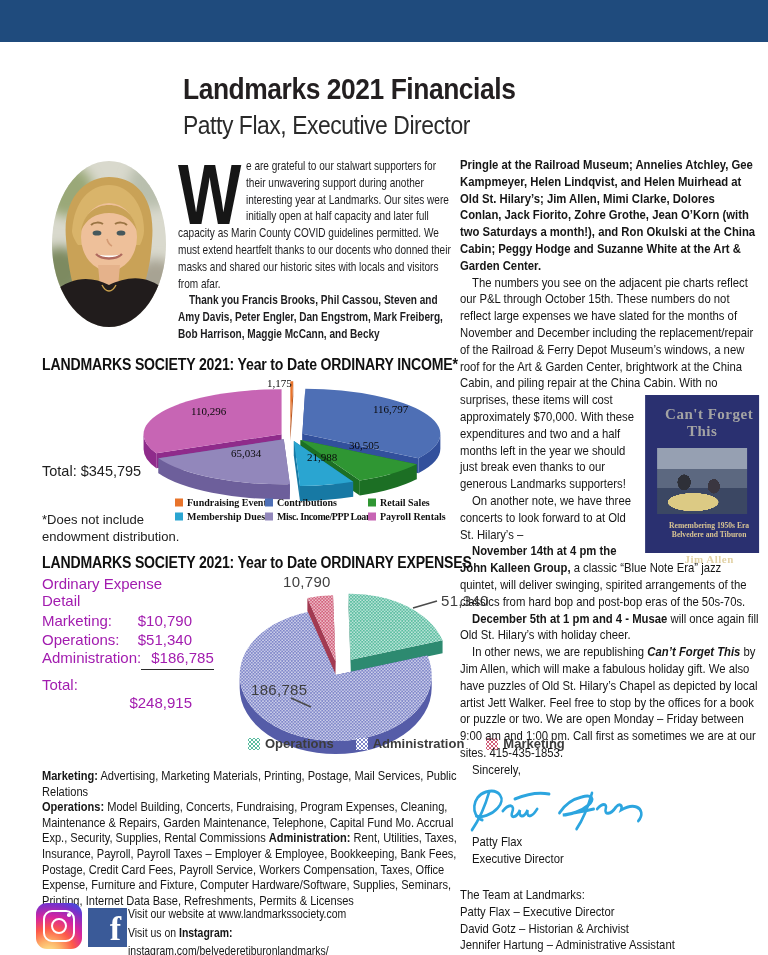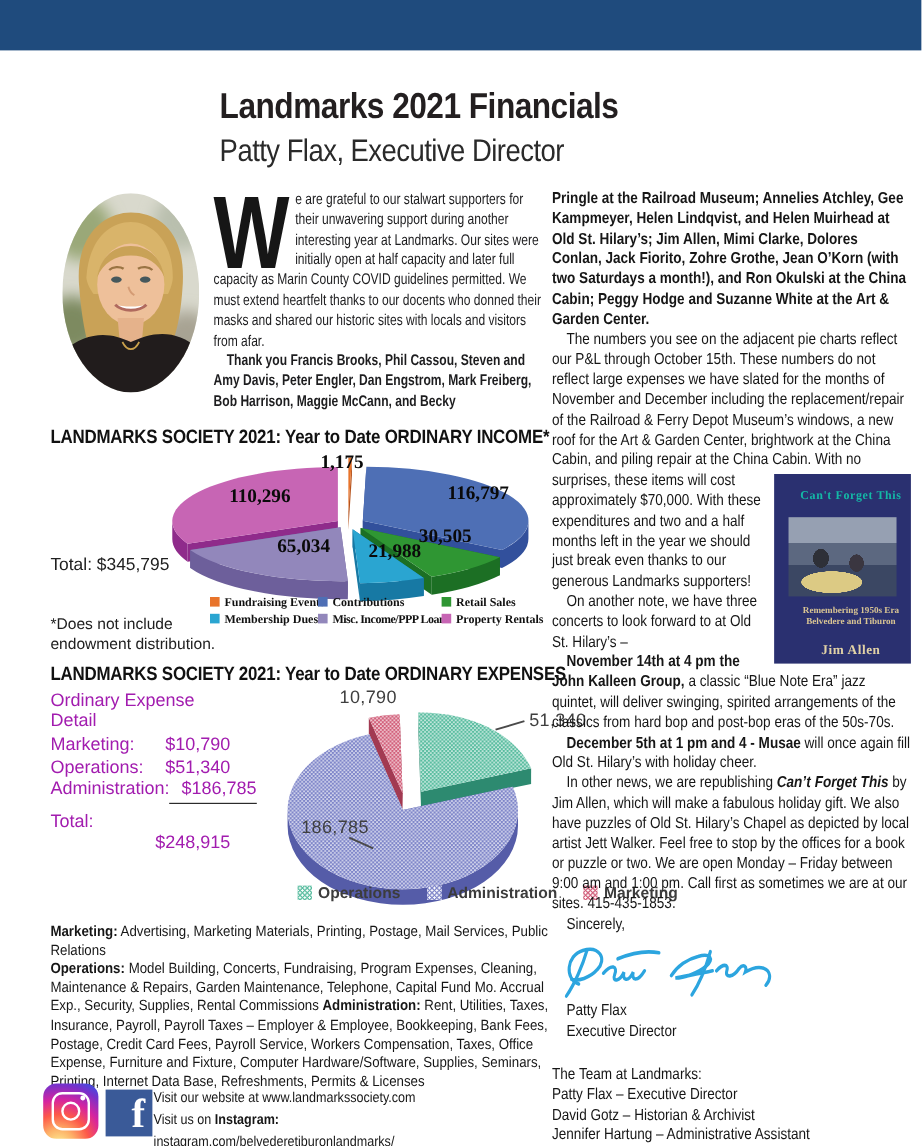--- a/index.html
+++ b/index.html
@@ -21,21 +21,21 @@
            font-size:12.9px; line-height:16.8px; }
   #intro .dropcap { float:left; font-size:86px; line-height:62px; font-weight:bold; margin:5px 6px 0 0; color:#161616; }
   #intro .p2 { font-weight:bold; text-indent:14px; }
 
   .sec-head { font-size:16px; font-weight:bold; color:#111; letter-spacing:-.2px; }
   #inc-head { left:42px; top:356px; }
   #exp-head { left:42px; top:554px; }
 
   #inc-chart { left:145px; top:377px; width:320px; height:128px; }
   #inc-chart svg, #exp-chart svg { overflow:visible; position:absolute; left:0; top:0; }
-  .pie-label { position:absolute; font-family:"Liberation Serif", serif; font-weight:bold; font-size:16px; color:#0a0a0a; white-space:nowrap; }
+  .pie-label { position:absolute; font-family:"Liberation Serif", serif; font-weight:normal; font-size:11px; color:#0a0a0a; white-space:nowrap; }
   #il0{left:122px;top:0px;} #il1{left:228px;top:26px;} #il2{left:204px;top:62px;}
   #il3{left:162px;top:74px;} #il4{left:86px;top:70px;} #il5{left:46px;top:28px;}
 
   #inc-total { left:42px; top:463px; font-size:14.5px; color:#202020; }
   #inc-foot { left:42px; top:511px; font-size:13px; line-height:17px; color:#202020; }
 
   #inc-legend { left:175px; top:497px; display:grid; grid-template-columns:90px 103px 110px; row-gap:3px;
                 font-family:"Liberation Serif", serif; font-weight:bold; font-size:10px; color:#111; }
   #inc-legend .li { white-space:nowrap; }
   #inc-legend .li.tight { letter-spacing:-.4px; }
@@ -74,21 +74,21 @@
 
   #rcol { left:460px; top:157px; width:349px; transform:scaleX(.857); transform-origin:0 0;
           font-size:13.2px; line-height:16.8px; color:#161616; }
   #rcol p { margin:0; }
   #rcol .ind { text-indent:14px; }
   #rcol .names { font-weight:bold; }
   #book { float:right; width:133px; height:158px; margin:3px 0 5px 9px; }
   #book .inner { width:114px; height:158px; transform:scaleX(1.1667); transform-origin:0 0;
                  background:#2a3070; text-align:center; padding-top:11px;
                  font-family:"Liberation Serif", serif; }
-  #book .btitle { color:#14b8a6; font-size:10px; font-weight:bold; letter-spacing:.5px; }
+  #book .btitle { color:#a3a3a3; font-size:15px; font-weight:bold; letter-spacing:.5px; }
   #book .bphoto { width:90px; height:66px; margin:8px auto 7px auto;
     background:
       radial-gradient(42px 15px at 40% 82%, #dcca84 0 60%, rgba(0,0,0,0) 61%),
       radial-gradient(11px 13px at 30% 52%, #2e3038 0 60%, rgba(0,0,0,0) 61%),
       radial-gradient(10px 12px at 63% 58%, #3a3640 0 60%, rgba(0,0,0,0) 61%),
       linear-gradient(#96a0b2 0 32%, #5c6880 32% 60%, #3b4763 60% 100%); }
   #book .bsub { color:#d8c493; font-size:7.6px; line-height:9.5px; font-weight:bold; }
   #book .bauthor { color:#e2d2a6; font-size:11px; font-weight:bold; margin-top:11px; letter-spacing:.5px; }
   #sig { display:block; margin:4px 0 0 6px; }
   .sigline { margin-left:14px; }
@@ -186,21 +186,21 @@
   <div>*Does not include</div>
   <div>endowment distribution.</div>
 </div>
 
 <div id="inc-legend" class="abs">
   <span class="li"><span class="swatch" style="background-color: rgb(232, 116, 43);"></span><span>Fundraising Events</span></span>
   <span class="li"><span class="swatch" style="background-color: rgb(78, 111, 181);"></span><span>Contributions</span></span>
   <span class="li"><span class="swatch" style="background-color: rgb(47, 150, 51);"></span><span>Retail Sales</span></span>
   <span class="li"><span class="swatch" style="background-color: rgb(42, 165, 209);"></span><span>Membership Dues</span></span>
   <span class="li tight"><span class="swatch" style="background-color: rgb(146, 135, 187);"></span><span>Misc. Income/PPP Loan</span></span>
-  <span class="li"><span class="swatch" style="background-color: rgb(199, 101, 180);"></span><span>Property Rentals</span></span>
+  <span class="li"><span class="swatch" style="background-color: rgb(199, 101, 180);"></span><span>Payroll Rentals</span></span>
 </div>
 
 <div id="exp-head" class="abs sec-head cx88 nowrap">LANDMARKS SOCIETY 2021: Year to Date ORDINARY EXPENSES</div>
 
 <div id="exp-table" class="abs">
   <div class="tt">Ordinary Expense Detail</div>
   <div class="row">
       <span>Marketing:</span>
       <span class="val">$10,790</span>
     </div>

